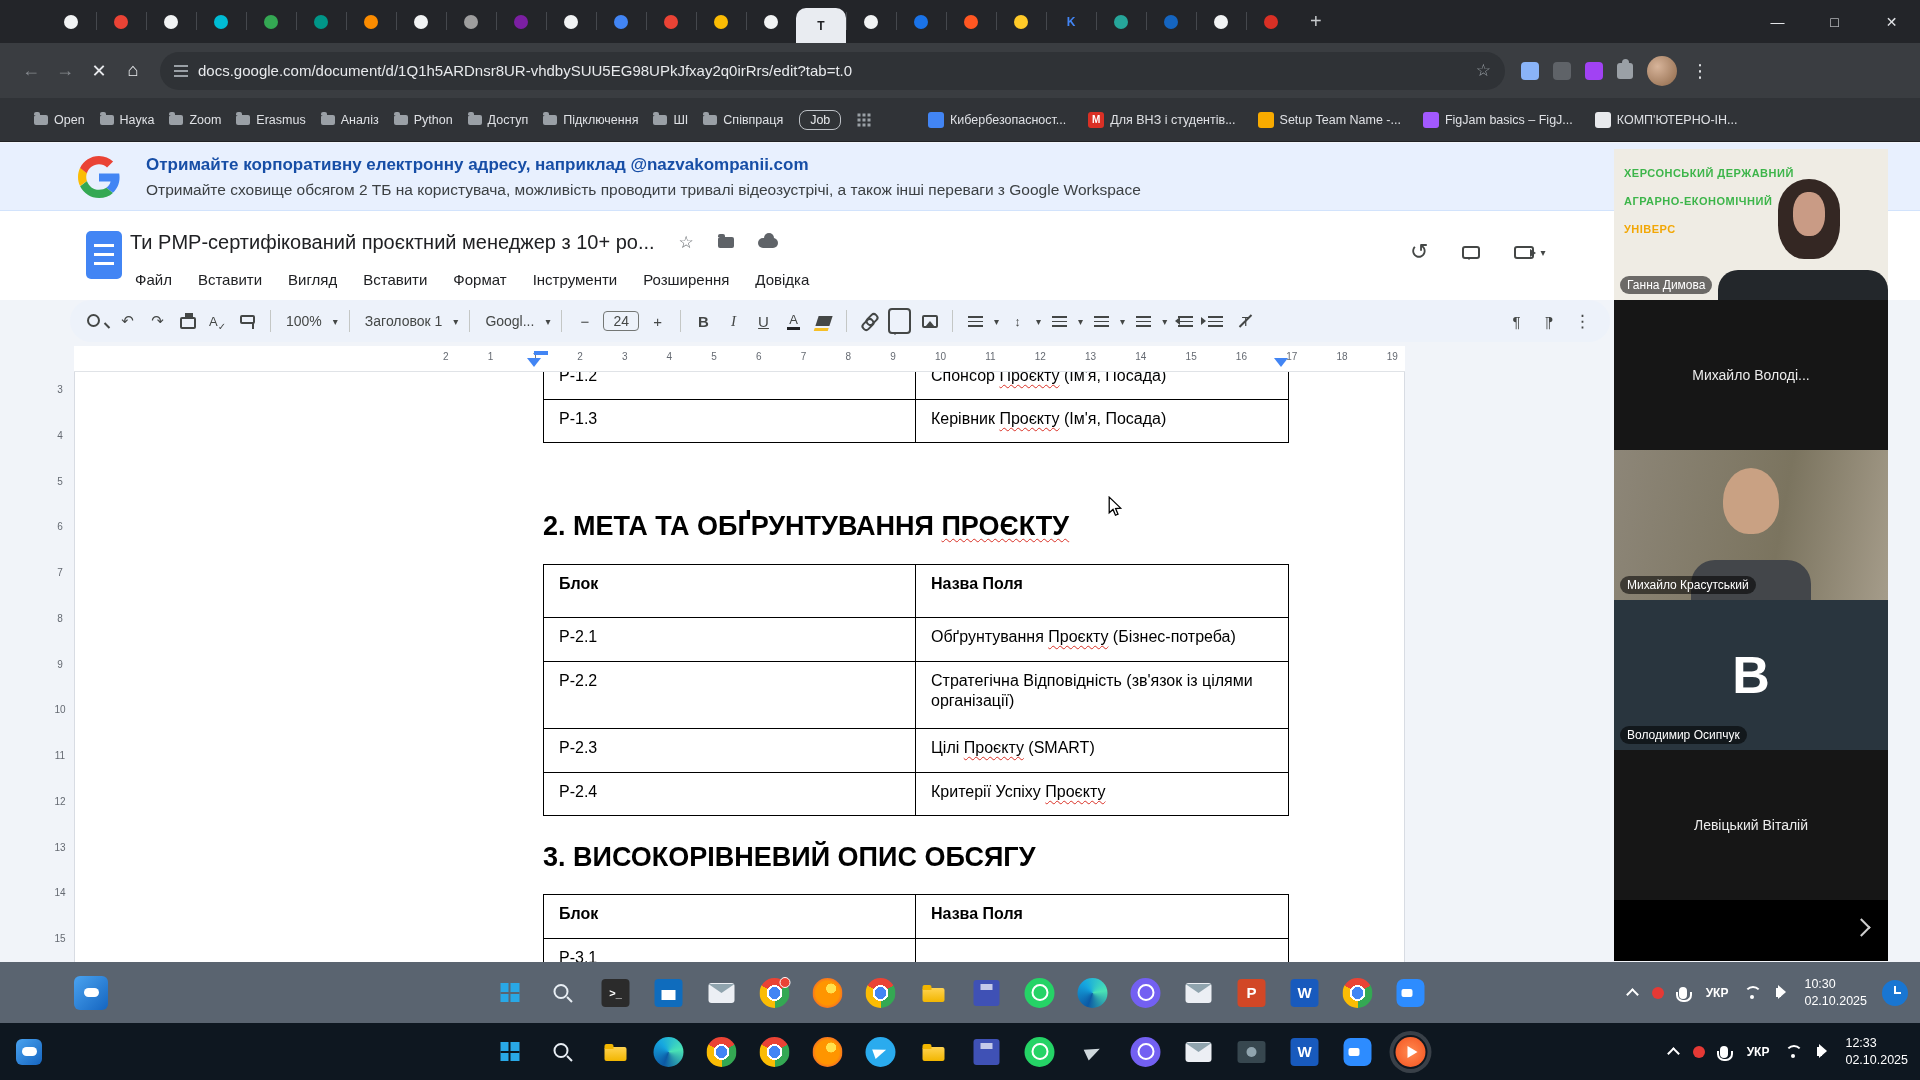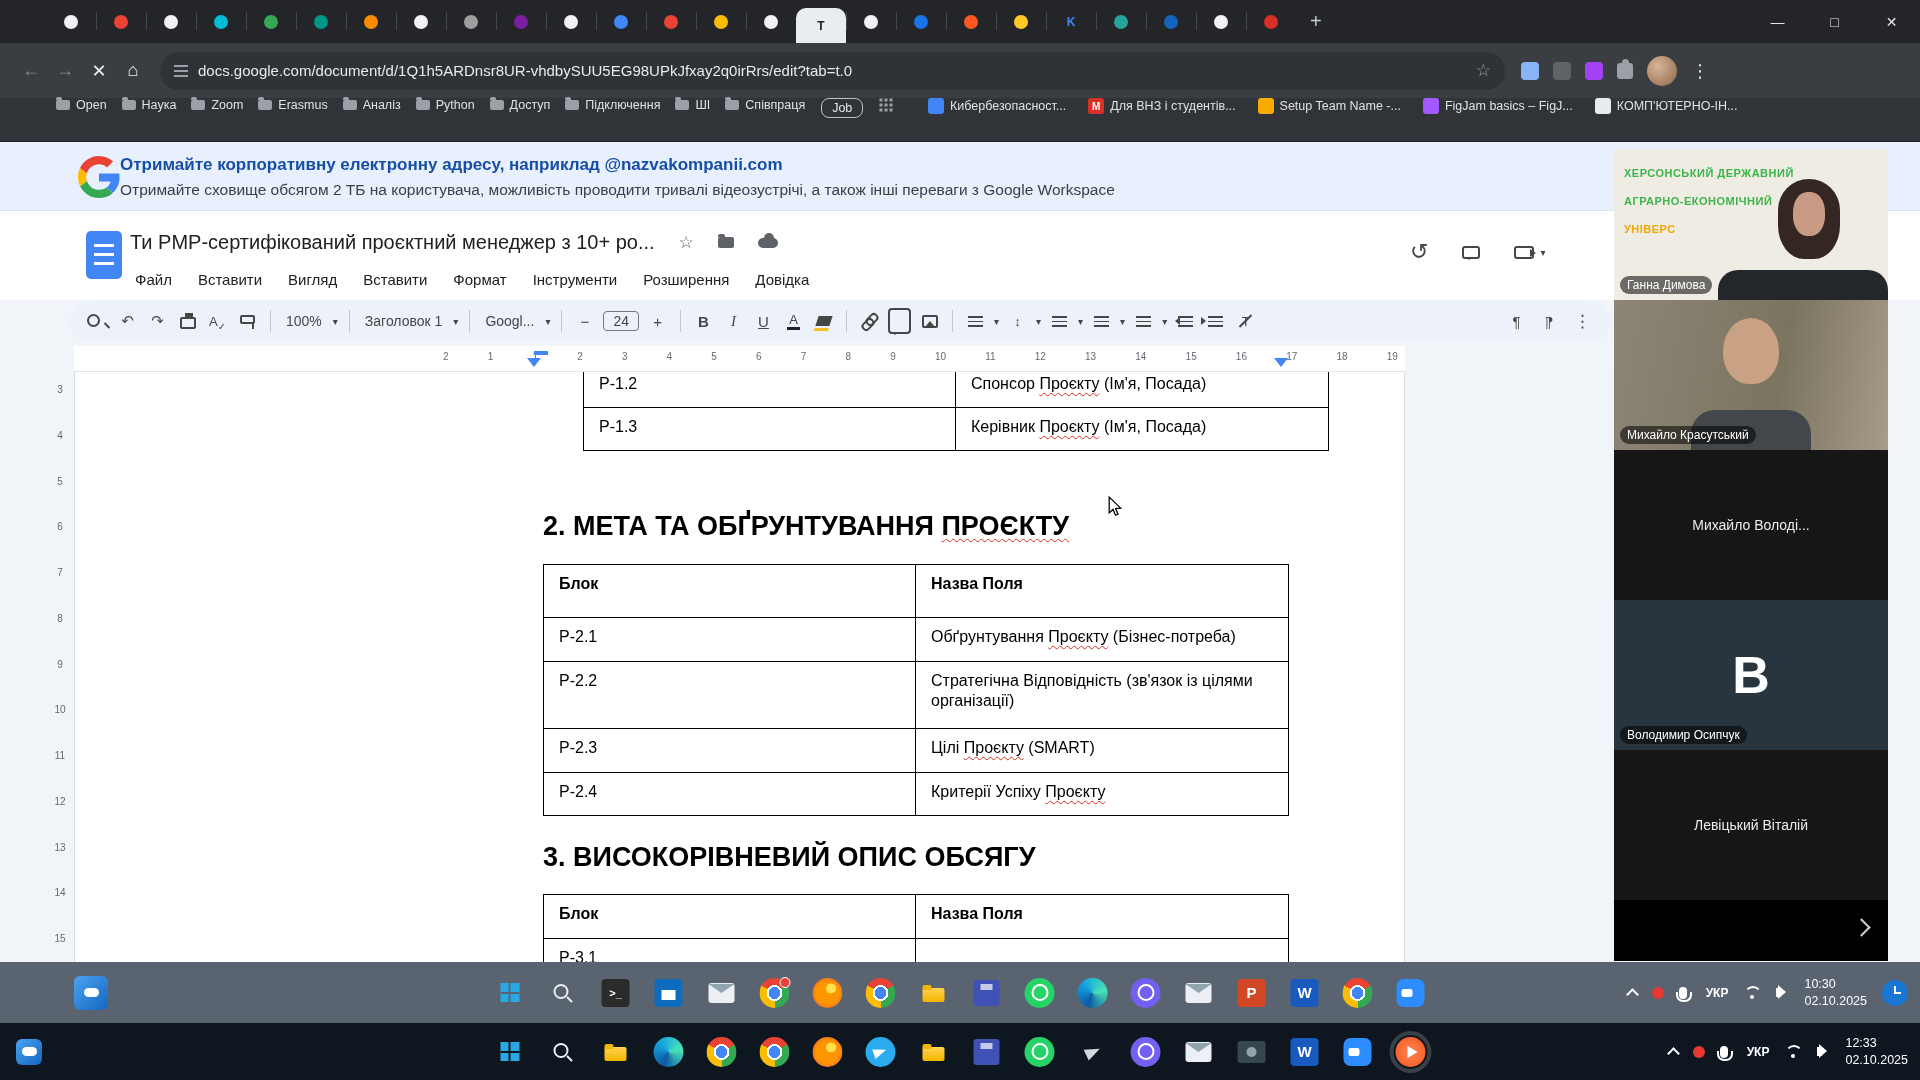--- a/index.html
+++ b/index.html
@@ -27,33 +27,33 @@
   .i-tune{width:14px;height:12px;background:repeating-linear-gradient(to bottom,#9aa0a6 0 2px,transparent 2px 5px);}
   .i-star{color:#9aa0a6;font-size:17px;}
   .extras{display:flex;align-items:center;gap:14px;margin-left:16px;}
   .sqico{width:18px;height:18px;border-radius:4px;}
   .i-puz{width:16px;height:16px;border-radius:3px;background:#9aa0a6;position:relative;}
   .i-puz::before{content:"";position:absolute;top:-4px;left:5px;width:7px;height:7px;border-radius:50%;background:#9aa0a6;}
   .avatar{width:30px;height:30px;border-radius:50%;background:radial-gradient(circle at 35% 35%,#d7b49a,#8d6748);}
   .i-kebab{color:#e8eaed;font-size:18px;}
 
   
-  #bookmarks{position:absolute;left:0;top:98px;width:1920px;height:44px;background:#303337;border-bottom:1px solid #202124;display:flex;align-items:flex-start;padding-left:56px;}
+  #bookmarks{position:absolute;left:0;top:98px;width:1920px;height:44px;background:#303337;border-bottom:1px solid #202124;display:flex;align-items:center;padding-left:34px;}
   .bmrow{display:flex;align-items:center;gap:15px;}
   .bm{display:flex;align-items:center;gap:6px;}
   .bm-label{color:#dfe1e5;font-size:12.5px;white-space:nowrap;}
   .bm-folder{width:14px;height:10px;background:#9aa0a6;border-radius:2px;position:relative;}
   .bm-folder::before{content:"";position:absolute;top:-3px;left:0;width:6px;height:3px;background:#9aa0a6;border-radius:2px 2px 0 0;}
   .bm-fav{width:16px;height:16px;border-radius:3px;display:flex;align-items:center;justify-content:center;font-size:10px;font-weight:bold;color:#fff;}
   #chip-job{border:1.5px solid #bdc1c6;border-radius:8px;padding:2px 10px;color:#e8eaed;font-size:12.5px;margin-left:16px;}
   .i-grid{width:14px;height:14px;margin-left:16px;background:radial-gradient(circle,#9aa0a6 1.6px,transparent 1.9px) center/5px 5px;}
   #bm-right{position:absolute;left:928px;display:flex;gap:22px;}
 
   
-  #promo{position:absolute;left:0;top:143px;width:1920px;height:68px;background:#e8f0fe;display:flex;align-items:center;padding-left:78px;border-bottom:1px solid #d2e3fc;}
+  #promo{position:absolute;left:0;top:143px;width:1920px;height:68px;background:#e8f0fe;display:flex;align-items:center;padding-left:78px;gap:26px;border-bottom:1px solid #d2e3fc;}
   #promo .g{flex:0 0 42px;}
   #promo .ptitle{font-size:17px;font-weight:bold;color:#174ea6;margin-bottom:6px;}
   #promo .psub{font-size:15.5px;color:#3c4043;}
 
   
   #docshead{position:absolute;left:0;top:211px;width:1920px;height:89px;background:#fff;}
   .docsicon{position:absolute;left:86px;top:20px;width:36px;height:48px;background:#4285f4;border-radius:5px;}
   .docsicon::before{content:"";position:absolute;left:8px;top:13px;width:20px;height:24px;background:repeating-linear-gradient(to bottom,#fff 0 3px,transparent 3px 9px);}
   #titlerow{position:absolute;left:130px;top:20px;display:flex;align-items:center;gap:24px;}
   #doctitle{font-size:20px;color:#202124;white-space:nowrap;}
@@ -121,21 +121,21 @@
   
   #canvas{position:absolute;left:0;top:372px;width:1920px;height:590px;background:#f1f4f9;overflow:hidden;}
   #vruler{position:absolute;left:50px;top:12px;width:20px;height:560px;display:flex;flex-direction:column;justify-content:space-between;align-items:center;}
   #page{position:absolute;left:74px;top:-17px;width:1331px;height:660px;background:#fff;border:1px solid #d8dce3;}
   .fmtbtn{position:absolute;left:99px;top:25px;width:32px;height:32px;background:#fff;border:1px solid #d5d9e0;border-radius:8px;box-shadow:0 1px 2px rgba(0,0,0,.12);display:flex;align-items:center;justify-content:center;}
   .fmtbtn .i-al{width:14px;height:10px;}
   table.doc{position:absolute;left:468px;width:746px;border-collapse:collapse;table-layout:fixed;}
   table.doc td{border:1px solid #000;vertical-align:top;padding:9px 15px;font-size:16px;color:#000;line-height:1.25;}
   td.code{width:372px;}
   td.hdr{font-weight:bold;padding-top:14px;}
-  #t1{top:8px;margin-left:40px;} #t1 tr{height:43px;}
+  #t1{top:0;} #t1 tr{height:43px;}
   #t2{top:208px;} #t2 thead tr{height:53px;}
   #t2 tbody tr:nth-child(1){height:44px;} #t2 tbody tr:nth-child(2){height:67px;}
   #t2 tbody tr:nth-child(3){height:44px;} #t2 tbody tr:nth-child(4){height:43px;}
   #t3{top:538px;} #t3 thead tr{height:44px;} #t3 tbody tr{height:40px;}
   .hd{position:absolute;left:468px;font-size:27px;font-weight:bold;color:#000;margin:0;white-space:nowrap;}
   #h2{top:155px;} #h3{top:486px;}
   .sp{text-decoration:underline wavy #d93025 1px;text-underline-offset:3px;}
 
   
   #cursor{position:absolute;left:1105px;top:496px;z-index:60;}
@@ -634,26 +634,26 @@
         <div class="tile tile-video_screen">
           <div class="uni-lines">
             <div>ХЕРСОНСЬКИЙ ДЕРЖАВНИЙ</div>
             <div>АГРАРНО-ЕКОНОМІЧНИЙ</div>
             <div class="orange">УНІВЕРС</div>
           </div>
           <div class="person-her"></div>
           <div class="shoulders"></div>
           <div class="tile-label">Ганна Димова</div>
         </div>
+        <div class="tile tile-name_only">
+          <div class="center-name">Михайло  Володі...</div>
+        </div>
         <div class="tile tile-video">
           <div class="person-him"></div>
           <div class="tile-label">Михайло Красутський</div>
-        </div>
-        <div class="tile tile-name_only">
-          <div class="center-name">Михайло  Володі...</div>
         </div>
         <div class="tile tile-initial">
           <div class="big-initial">В</div>
           <div class="tile-label">Володимир Осипчук</div>
         </div>
         <div class="tile tile-name_only">
           <div class="center-name">Левіцький Віталій</div>
         </div>
       </div>
     <span class="panel-next"></span>

